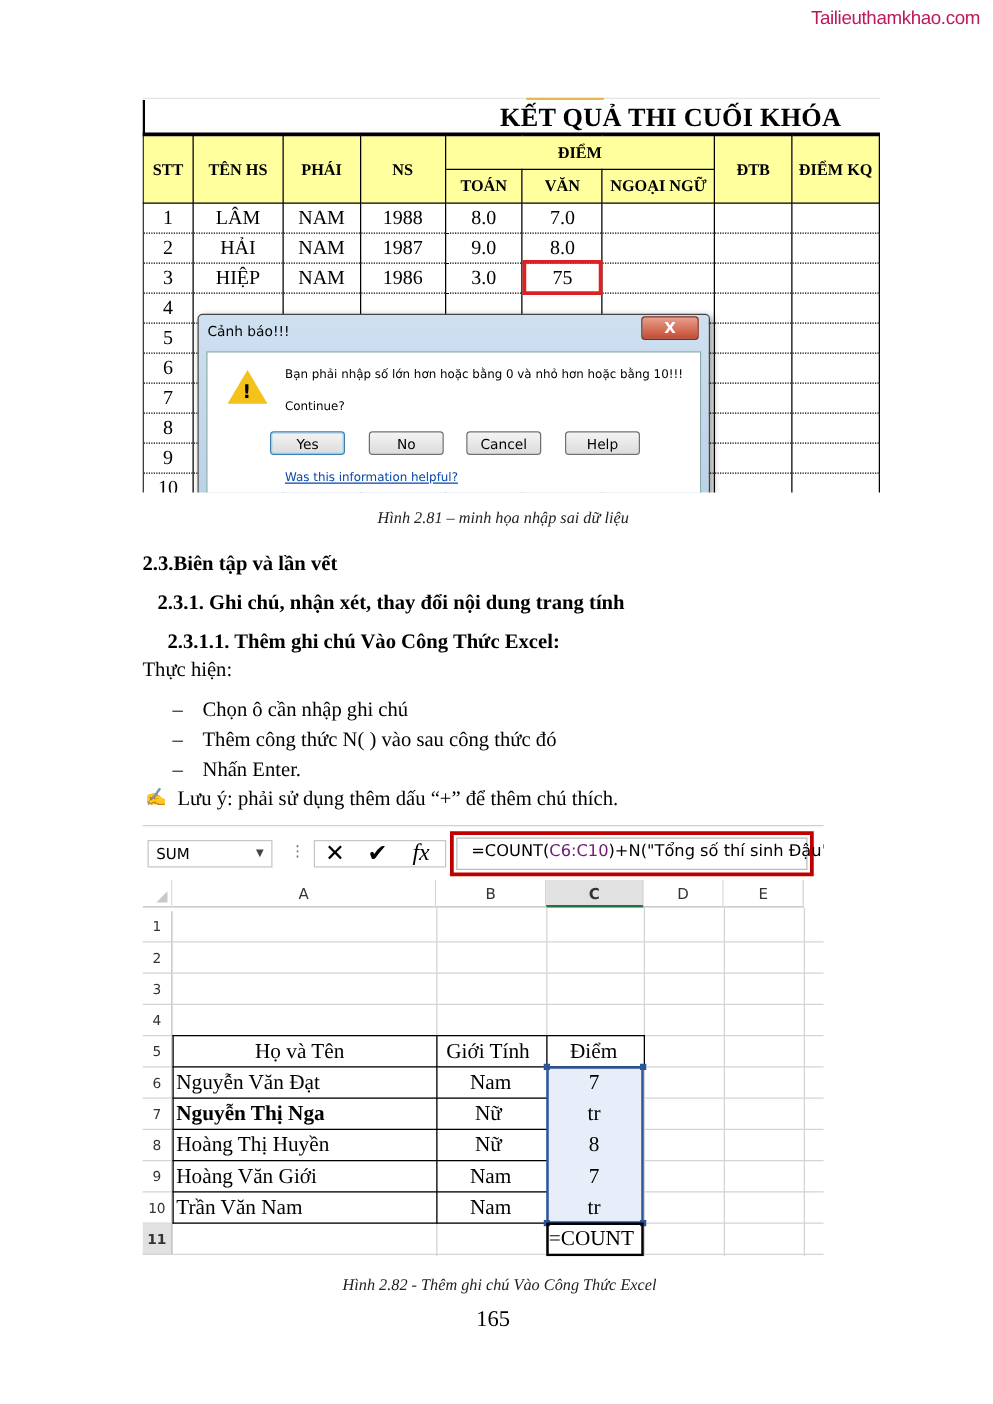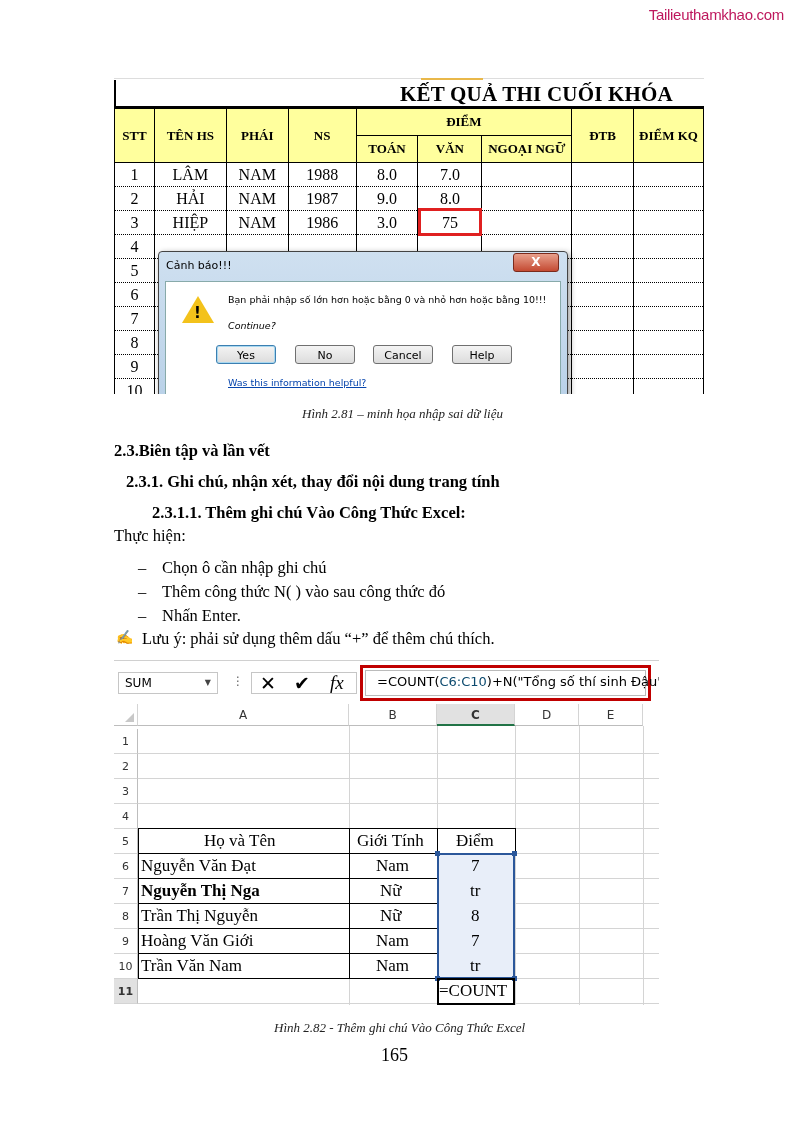--- a/index.html
+++ b/index.html
@@ -18,21 +18,21 @@
   .redbox1 { position:absolute; left:304px; top:130px; width:64px; height:28px; border:3px solid #e02020; box-sizing:border-box; }
 
   
   .dialog { position:absolute; left:44px; top:162px; width:410px; height:152px; border-radius:4px; background:linear-gradient(#cfe0f0,#b9d1e8); border:1px solid #444; box-shadow:2px 2px 6px rgba(0,0,0,0.4); box-sizing:border-box; font-family:"DejaVu Sans", sans-serif;margin-top:11px; }
   .dialog .dtitle { position:absolute; left:7px; top:7px; font-size:11px; color:#000; }
   .dialog .close { position:absolute; right:8px; top:1px; width:44px; height:17px; border-radius:3px; background:linear-gradient(#e8a08c,#c44a32); border:1px solid #7a2a1c; color:#fff; font-size:12px; font-weight:bold; text-align:center; line-height:17px; }
   .dialog .dbody { position:absolute; left:6px; top:29px; width:396px; height:116px; background:#fff; border:1px solid #8aa; box-sizing:border-box; }
   .warn { position:absolute; left:16px; top:14px; width:0; height:0; border-left:16px solid transparent; border-right:16px solid transparent; border-bottom:27px solid #f3c21b; }
   .warn-mark { position:absolute; left:28px; top:22px; font-size:15px; font-weight:bold; color:#000; font-family:"DejaVu Sans", sans-serif; }
   .dmsg { position:absolute; left:62px; top:12px; font-size:9.5px; }
-  .dcont { position:absolute; left:62px; top:38px; font-size:9.5px;font-style:italic; }
+  .dcont { position:absolute; left:62px; top:38px; font-size:9.5px; }
   .dbtn { position:absolute; top:63px; width:60px; height:19px; border:1px solid #707070; border-radius:3px; background:linear-gradient(#f4f4f4,#dcdcdc); font-size:11px; text-align:center; line-height:19px; box-sizing:border-box; }
   .dbtn.def { border:1px solid #3c7fb1; box-shadow:inset 0 0 0 1px #a8d8f0; }
   .dlink { position:absolute; left:62px; top:95px; font-size:9.5px; color:#0645ad; text-decoration:underline; }
 
   .cap { position:absolute; font-family:"Liberation Serif", serif; font-style:italic; font-size:13px; color:#222; }
 
   .h2 { position:absolute; font-family:"Liberation Serif", serif; font-weight:bold; font-size:16.5px; }
   .para { position:absolute; font-family:"Liberation Serif", serif; font-size:16.5px; }
   .bullet { position:absolute; left:138px; font-size:16.5px; }
   .bullet .dash { position:absolute; left:0; }
@@ -42,21 +42,21 @@
   .xl { position:absolute; left:114px; top:660px; width:545px; height:345px; font-family:"DejaVu Sans", sans-serif; overflow:hidden; }
   .xl .topline { position:absolute; left:0; top:0; width:545px; height:1px; background:#d0d0d0; }
   .namebox { position:absolute; left:4px; top:12px; width:100px; height:22px; border:1px solid #c6c6c6; box-sizing:border-box; font-size:12px; line-height:20px; padding-left:6px; }
   .namebox .arr { position:absolute; right:6px; top:0; font-size:8px; color:#444; }
   .dots { position:absolute; left:118px; top:14px; font-size:12px; color:#666; }
   .fxbar { position:absolute; left:137px; top:12px; width:106px; height:22px; border:1px solid #c6c6c6; box-sizing:border-box; }
   .fxbar span { position:absolute; top:0px; font-size:19px; line-height:20px; }
   .formula-box { position:absolute; left:246px; top:5px; width:291px; height:36px; border:3px solid #c00000; box-sizing:border-box; }
   .formula-box .inner { position:absolute; left:2px; top:2px; right:2px; bottom:2px; border:1px solid #bbb; }
   .formula-text { position:absolute; left:14px; top:6px; font-size:13px; white-space:nowrap; }
-  .formula-text .ref { color:#0c4a6e; }
+  .formula-text .ref { color:#701a75; }
 
   .colhdr { position:absolute; top:44px; height:22px; border-right:1px solid #d4d4d4; border-bottom:1px solid #bdbdbd; background:#fff; box-sizing:border-box; text-align:center; font-size:12px; line-height:22px; color:#333; }
   .colhdr.sel { background:#e1e1e1; border-bottom:2px solid #217346; font-weight:bold; }
   .corner { position:absolute; left:0; top:44px; width:24px; height:22px; border-right:1px solid #d4d4d4; border-bottom:1px solid #bdbdbd; box-sizing:border-box; }
   .corner::after { content:""; position:absolute; right:3px; bottom:3px; border-left:9px solid transparent; border-bottom:9px solid #c8c8c8; }
   .rowhdr { position:absolute; left:0; width:24px; height:25px; border-bottom:1px solid #d4d4d4; border-right:1px solid #bdbdbd; box-sizing:border-box; font-size:11px; text-align:center; line-height:25px; color:#333; }
   .rowhdr.sel { background:#e1e1e1; font-weight:bold; }
   .gridv { position:absolute; top:66px; width:1px; height:280px; background:#d4d4d4; }
   .gridh { position:absolute; left:24px; width:521px; height:1px; background:#d4d4d4; }
   .cell { position:absolute; font-family:"Liberation Serif", serif; font-size:17px; white-space:nowrap; }
@@ -232,21 +232,21 @@
       <div class="dbtn" style="left:286px">Help</div>
       <div class="dlink">Was this information helpful?</div>
     </div>
   </div>
 </div>
 
 <div class="cap" style="left:302px; top:406px;">Hình 2.81 – minh họa nhập sai dữ liệu</div>
 
 <div class="h2" style="left:114px; top:441px;">2.3.Biên tập và lần vết</div>
 <div class="h2" style="left:126px; top:472px;">2.3.1.  Ghi chú, nhận xét, thay đổi nội dung trang tính</div>
-<div class="h2" style="left:152px; top:503px;">2.3.1.1. Thêm ghi chú Vào Công Thức Excel:</div>
+<div class="h2" style="left:134px; top:503px;">2.3.1.1. Thêm ghi chú Vào Công Thức Excel:</div>
 <div class="para" style="left:114px; top:526px;">Thực hiện:</div>
 
 <div class="bullet" style="top:558px;">
     <span class="dash">–</span>
     <span class="txt">Chọn ô cần nhập ghi chú</span>
   </div>
 <div class="bullet" style="top:582px;">
     <span class="dash">–</span>
     <span class="txt">Thêm công thức N( ) vào sau công thức đó</span>
   </div>
@@ -331,21 +331,21 @@
   <div class="cell" style="left:342px; top:171px;">Điểm</div>
 
   <div class="cell" style="left:27px; top:196px;">Nguyễn Văn Đạt</div>
   <div class="cell" style="left:262px; top:196px;">Nam</div>
   <div class="cell" style="left:357px; top:196px;">7</div>
 
   <div class="cell" style="left:27px; top:221px;font-weight:bold;">Nguyễn Thị Nga</div>
   <div class="cell" style="left:266px; top:221px;">Nữ</div>
   <div class="cell" style="left:356px; top:221px;">tr</div>
 
-  <div class="cell" style="left:27px; top:246px;">Trần Thị Nguyễn</div>
+  <div class="cell" style="left:27px; top:246px;">Hoàng Thị Huyền</div>
   <div class="cell" style="left:266px; top:246px;">Nữ</div>
   <div class="cell" style="left:357px; top:246px;">8</div>
 
   <div class="cell" style="left:27px; top:271px;">Hoàng Văn Giới</div>
   <div class="cell" style="left:262px; top:271px;">Nam</div>
   <div class="cell" style="left:357px; top:271px;">7</div>
 
   <div class="cell" style="left:27px; top:296px;">Trần Văn Nam</div>
   <div class="cell" style="left:262px; top:296px;">Nam</div>
   <div class="cell" style="left:356px; top:296px;">tr</div>

